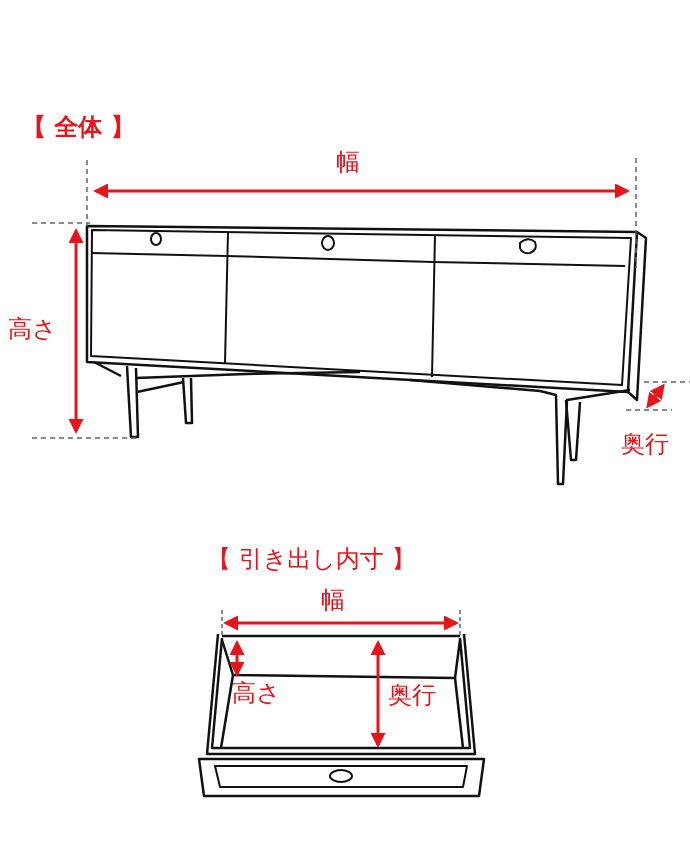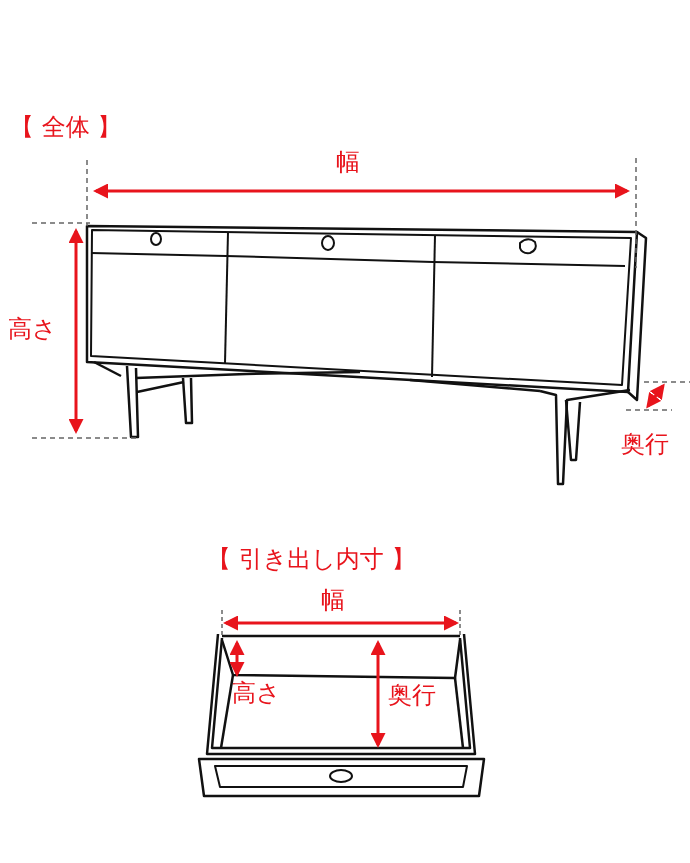--- a/index.html
+++ b/index.html
@@ -82,21 +82,21 @@
     <line x1="460" y1="610" x2="460" y2="636"></line>
   </g>
 
   <g stroke="#e8141c" stroke-width="3" fill="none">
     <line x1="226" y1="623" x2="456" y2="623" marker-start="url(#ah)" marker-end="url(#ah)"></line>
     <line x1="237" y1="643" x2="237" y2="674" marker-start="url(#ah)" marker-end="url(#ah)"></line>
     <line x1="378" y1="643" x2="378" y2="745" marker-start="url(#ah)" marker-end="url(#ah)"></line>
   </g>
 </svg>
 
-<div class="label heading" style="left:10px; top:115px;">【 全体 】</div>
+<div class="label heading" style="left:22px; top:115px;font-weight:bold;">【 全体 】</div>
 <div class="label dim" style="left:336px; top:150px;">幅</div>
 <div class="label dim" style="left:8px; top:317px;">高さ</div>
 <div class="label dim" style="left:621px; top:432px;">奥行</div>
 
 <div class="label heading" style="left:207px; top:547px;">【 引き出し内寸 】</div>
 <div class="label dim" style="left:321px; top:588px;">幅</div>
 <div class="label dim" style="left:232px; top:681px;">高さ</div>
 <div class="label dim" style="left:388px; top:683px;">奥行</div>
 
 </body></html>

